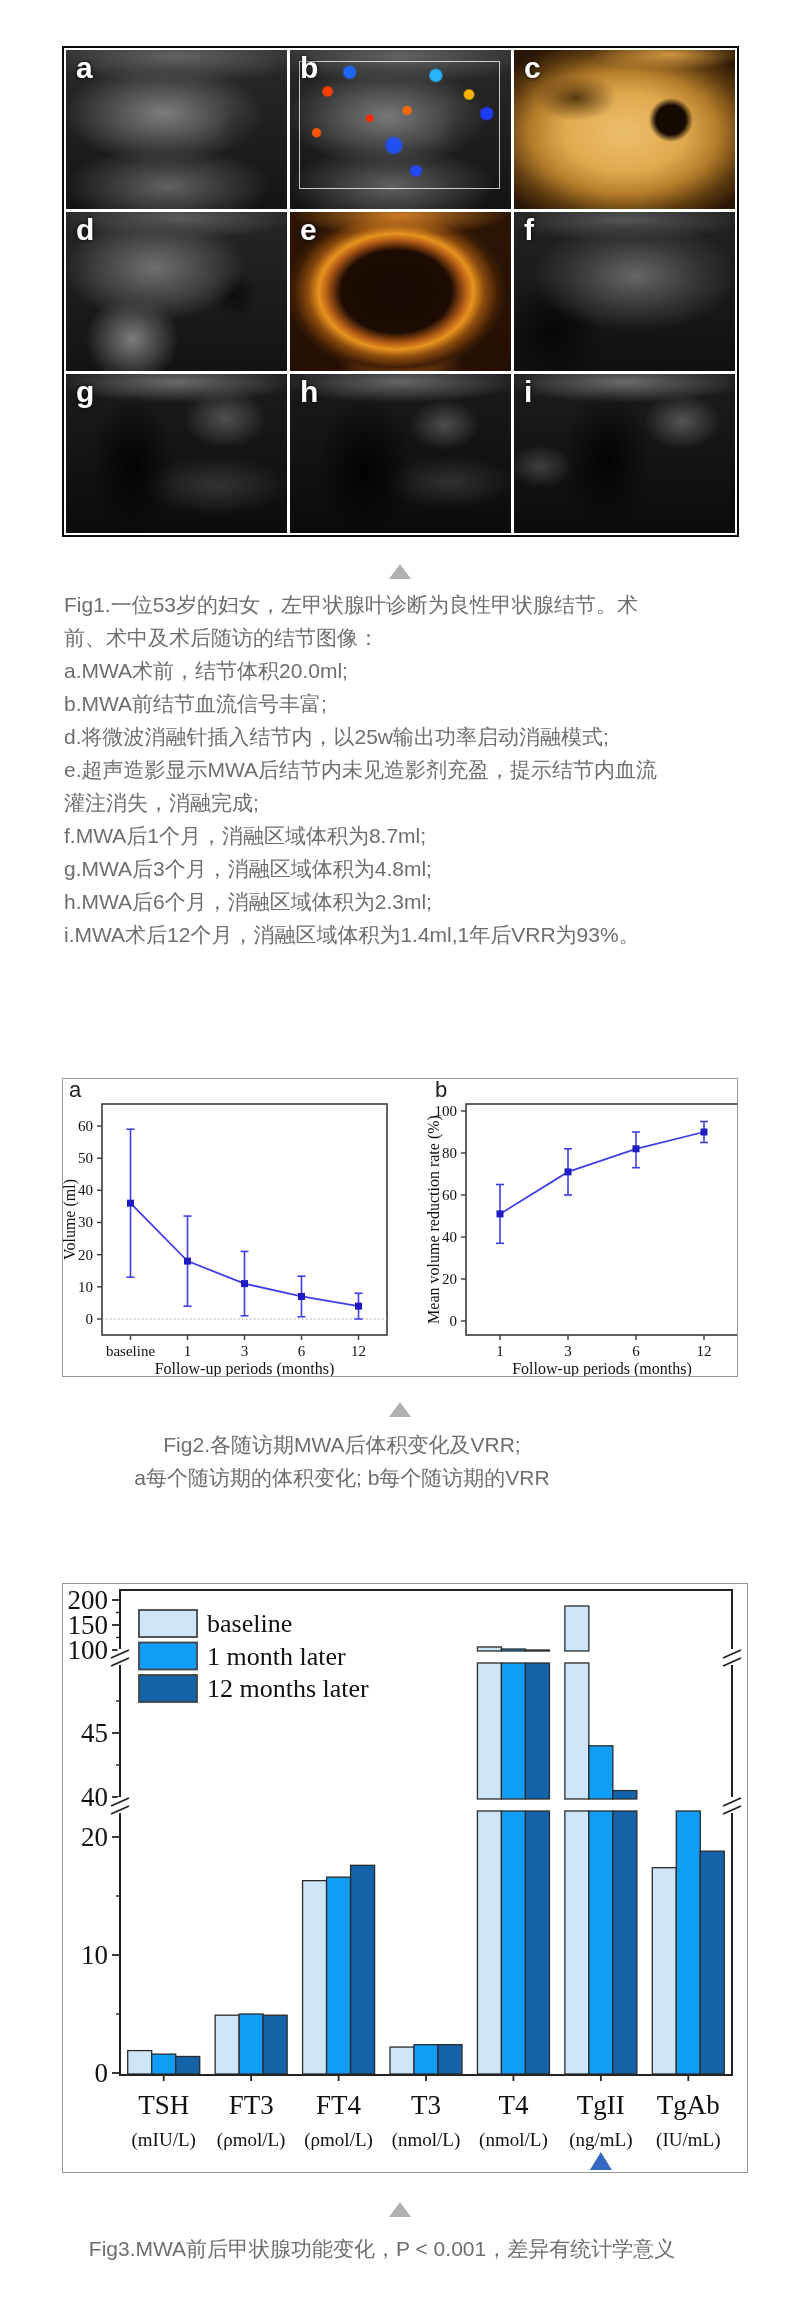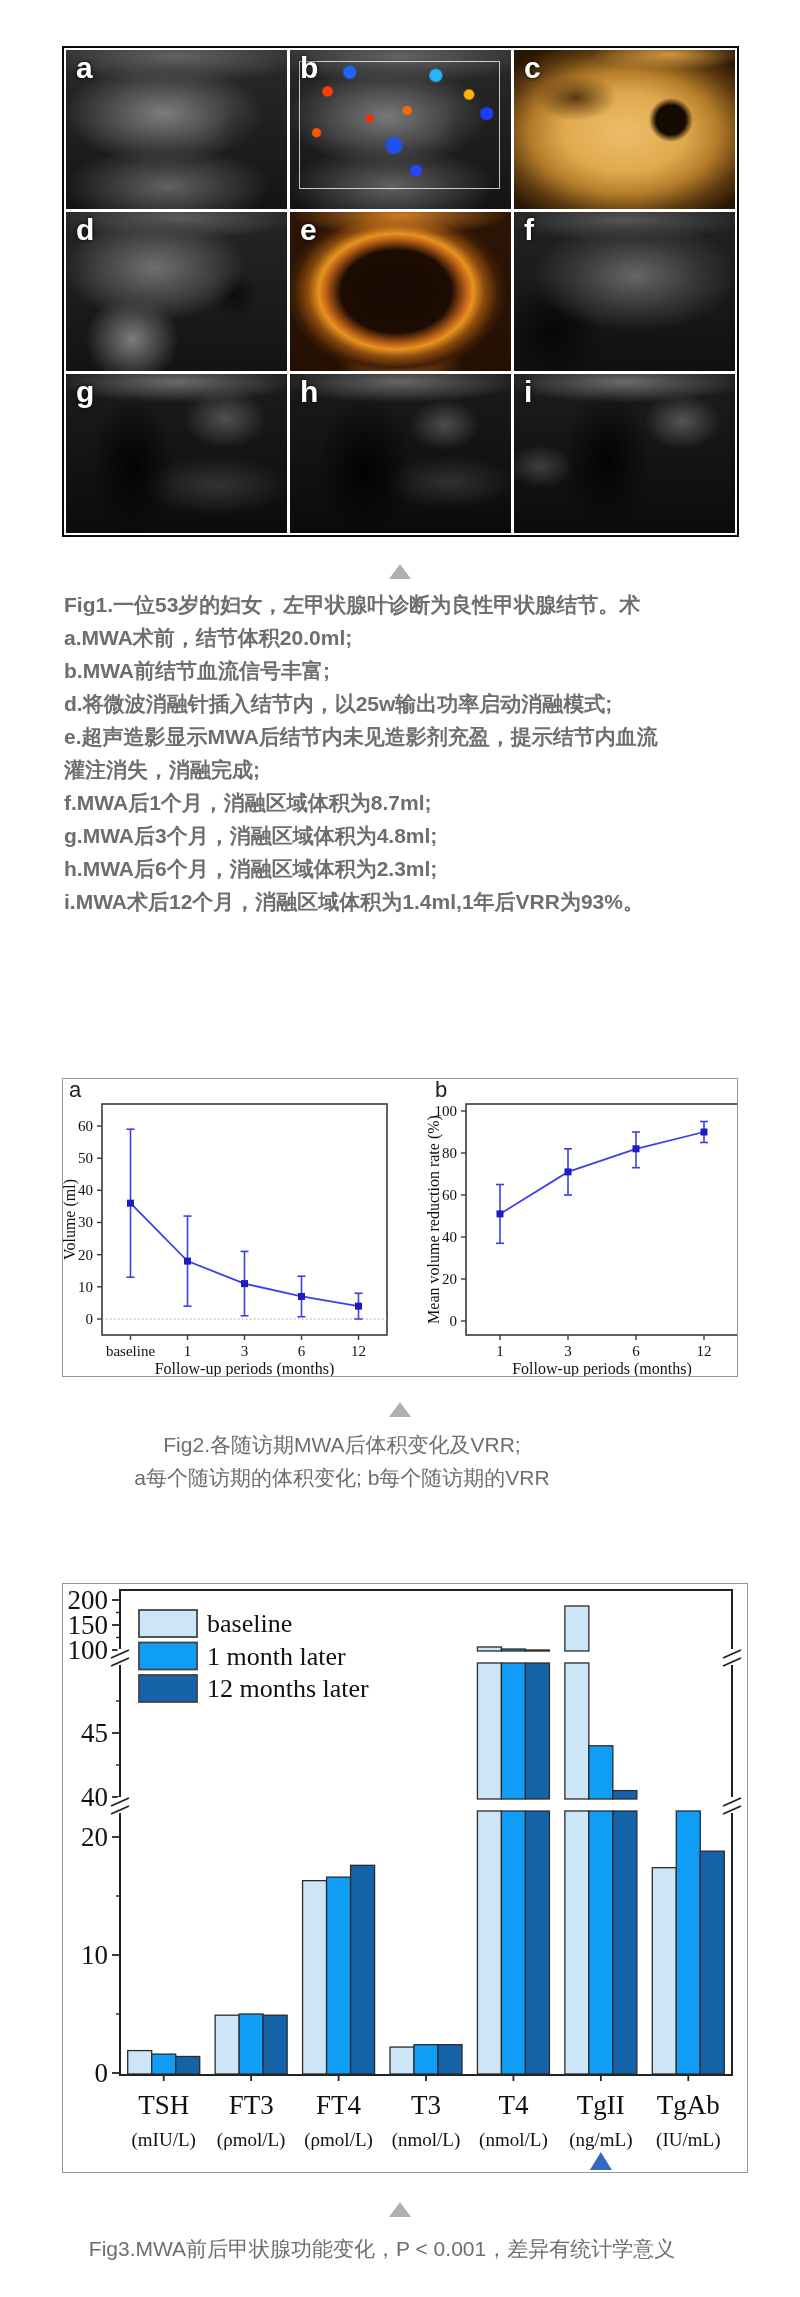--- a/index.html
+++ b/index.html
@@ -73,21 +73,21 @@
     radial-gradient(ellipse 28% 62% at 42% 55%, #030303 0%, rgba(3,3,3,0) 72%),
     radial-gradient(ellipse 85% 20% at 50% 5%, rgba(120,120,120,.85) 0%, rgba(40,40,40,0) 65%),
     radial-gradient(ellipse 24% 24% at 76% 30%, rgba(100,100,100,.8) 0%, rgba(20,20,20,0) 72%),
     radial-gradient(ellipse 20% 18% at 12% 58%, rgba(80,80,80,.7) 0%, rgba(15,15,15,0) 75%),
     linear-gradient(#1d1d1d,#0c0c0c);}
   
   .tri{position:absolute;width:0;height:0;border-left:11px solid transparent;
        border-right:11px solid transparent;border-bottom:15px solid #b0b0b0;}
   .caption{position:absolute;color:#6e6e6e;font-size:21px;line-height:33px;}
   .caption.center{left:0;width:684px;text-align:center;}
-  .fig1-caption{left:64px;top:588px;width:682px;text-align:left;font-weight:bold;}
+  .fig1-caption{left:64px;top:588px;width:682px;text-align:left;}
   
   .chart-box{position:absolute;background:#fff;border:1px solid #979797;box-sizing:border-box;}
   .fig2-box{left:62px;top:1078px;width:676px;height:299px;}
   .fig3-box{left:62px;top:1583px;width:686px;height:590px;}
 </style>
 </head>
 <body>
 
 <div class="page">
 
@@ -119,20 +119,21 @@
     </div>
     <div class="cell us-i">
       <span class="cell-label">i</span>
     </div>
   </div>
 
   <div class="tri" style="left:389px;top:564px;"></div>
 
   <div class="caption fig1-caption">
     <div>Fig1.一位53岁的妇女，左甲状腺叶诊断为良性甲状腺结节。术</div>
+    <div>前、术中及术后随访的结节图像：</div>
     <div>a.MWA术前，结节体积20.0ml;</div>
     <div>b.MWA前结节血流信号丰富;</div>
     <div>d.将微波消融针插入结节内，以25w输出功率启动消融模式;</div>
     <div>e.超声造影显示MWA后结节内未见造影剂充盈，提示结节内血流</div>
     <div>灌注消失，消融完成;</div>
     <div>f.MWA后1个月，消融区域体积为8.7ml;</div>
     <div>g.MWA后3个月，消融区域体积为4.8ml;</div>
     <div>h.MWA后6个月，消融区域体积为2.3ml;</div>
     <div>i.MWA术后12个月，消融区域体积为1.4ml,1年后VRR为93%。</div>
   </div>

